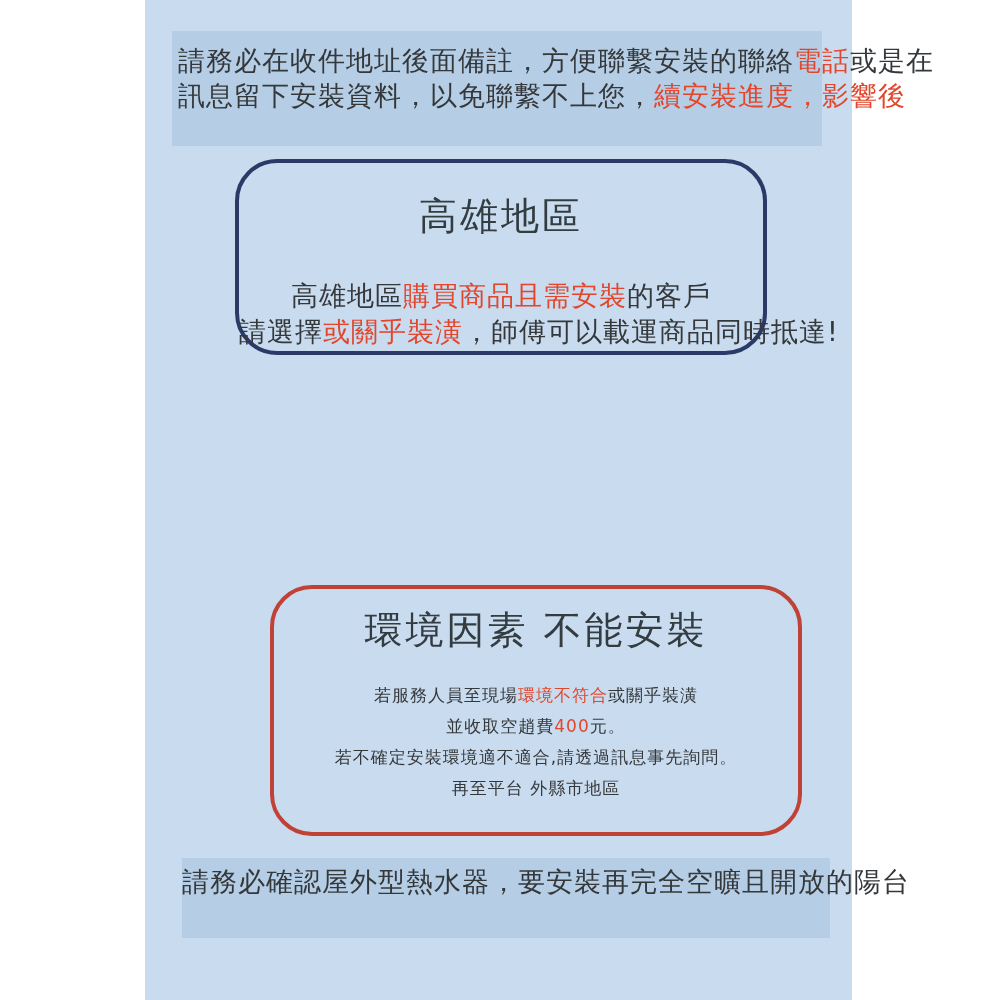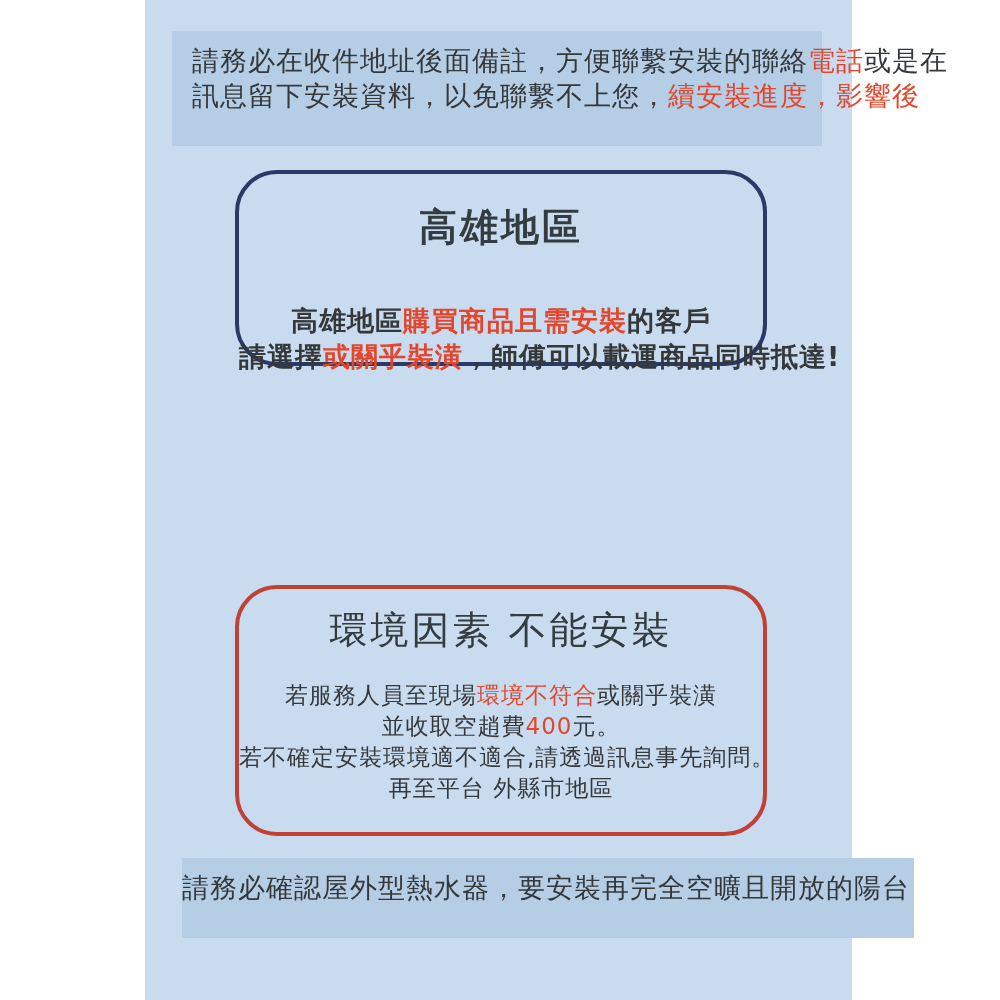--- a/index.html
+++ b/index.html
@@ -30,65 +30,65 @@
     box-sizing: border-box;
     background: #b5cee6;
     color: #35383b;
     letter-spacing: 1px;
   }
   .top-notice {
     left: 27px;
     top: 31px;
     width: 650px;
     height: 115px;
-    padding: 12px 4px 0 20px;
+    padding: 12px 4px 0 6px;
     font-size: 27px;
     line-height: 35px;
     text-align: left;
   }
   .bottom-notice {
     left: 37px;
     top: 858px;
-    width: 732px;
+    width: 648px;
     height: 80px;
-    padding-top: 11px;
+    padding-top: 5px;
     font-size: 27px;
     line-height: 38px;
-    text-align: left;
+    text-align: center;
   }
   .region-box {
     position: absolute;
     left: 90px;
     width: 532px;
     box-sizing: border-box;
     border: 4px solid #2a3a66;
     border-radius: 42px;
     background: transparent;
     text-align: center;
     color: #35383b;
   }
-  .box-1 { top: 170px; height: 196px; border-color: #2a3a66; font-weight: bold; }
+  .box-1 { top: 159px; height: 196px; border-color: #2a3a66; }
   .box-2 { top: 372px; height: 197px; border-color: #157a49; }
-  .box-3 { top: 585px; height: 251px; border-color: #c04136; }
+  .box-3 { top: 585px; height: 251px; border-color: #c04136; margin-left: 35px; }
   .box-title {
     font-size: 38px;
     letter-spacing: 3px;
     color: #333c40;
   }
   .box-1 .box-title { margin-top: 28px; }
   .box-2 .box-title { margin-top: 30px; }
   .box-3 .box-title { margin-top: 16px; }
   .box-body {
     font-size: 27px;
     line-height: 36px;
     letter-spacing: 1px;
   }
-  .box-1 .box-body { margin-top: 50px; }
+  .box-1 .box-body { margin-top: 36px; }
   .box-2 .box-body { margin-top: 48px; }
-  .box-3 .box-body { margin-top: 24px; font-size: 23px; line-height: 31px; }
+  .box-3 .box-body { margin-top: 24px; font-size: 17px; line-height: 31px; }
   .red { color: #e2462c; }
   .line { white-space: nowrap; }
 </style>
 </head>
 <body>
 
 <div class="page">
   <div class="panel">
 
     <div class="notice-block top-notice">

